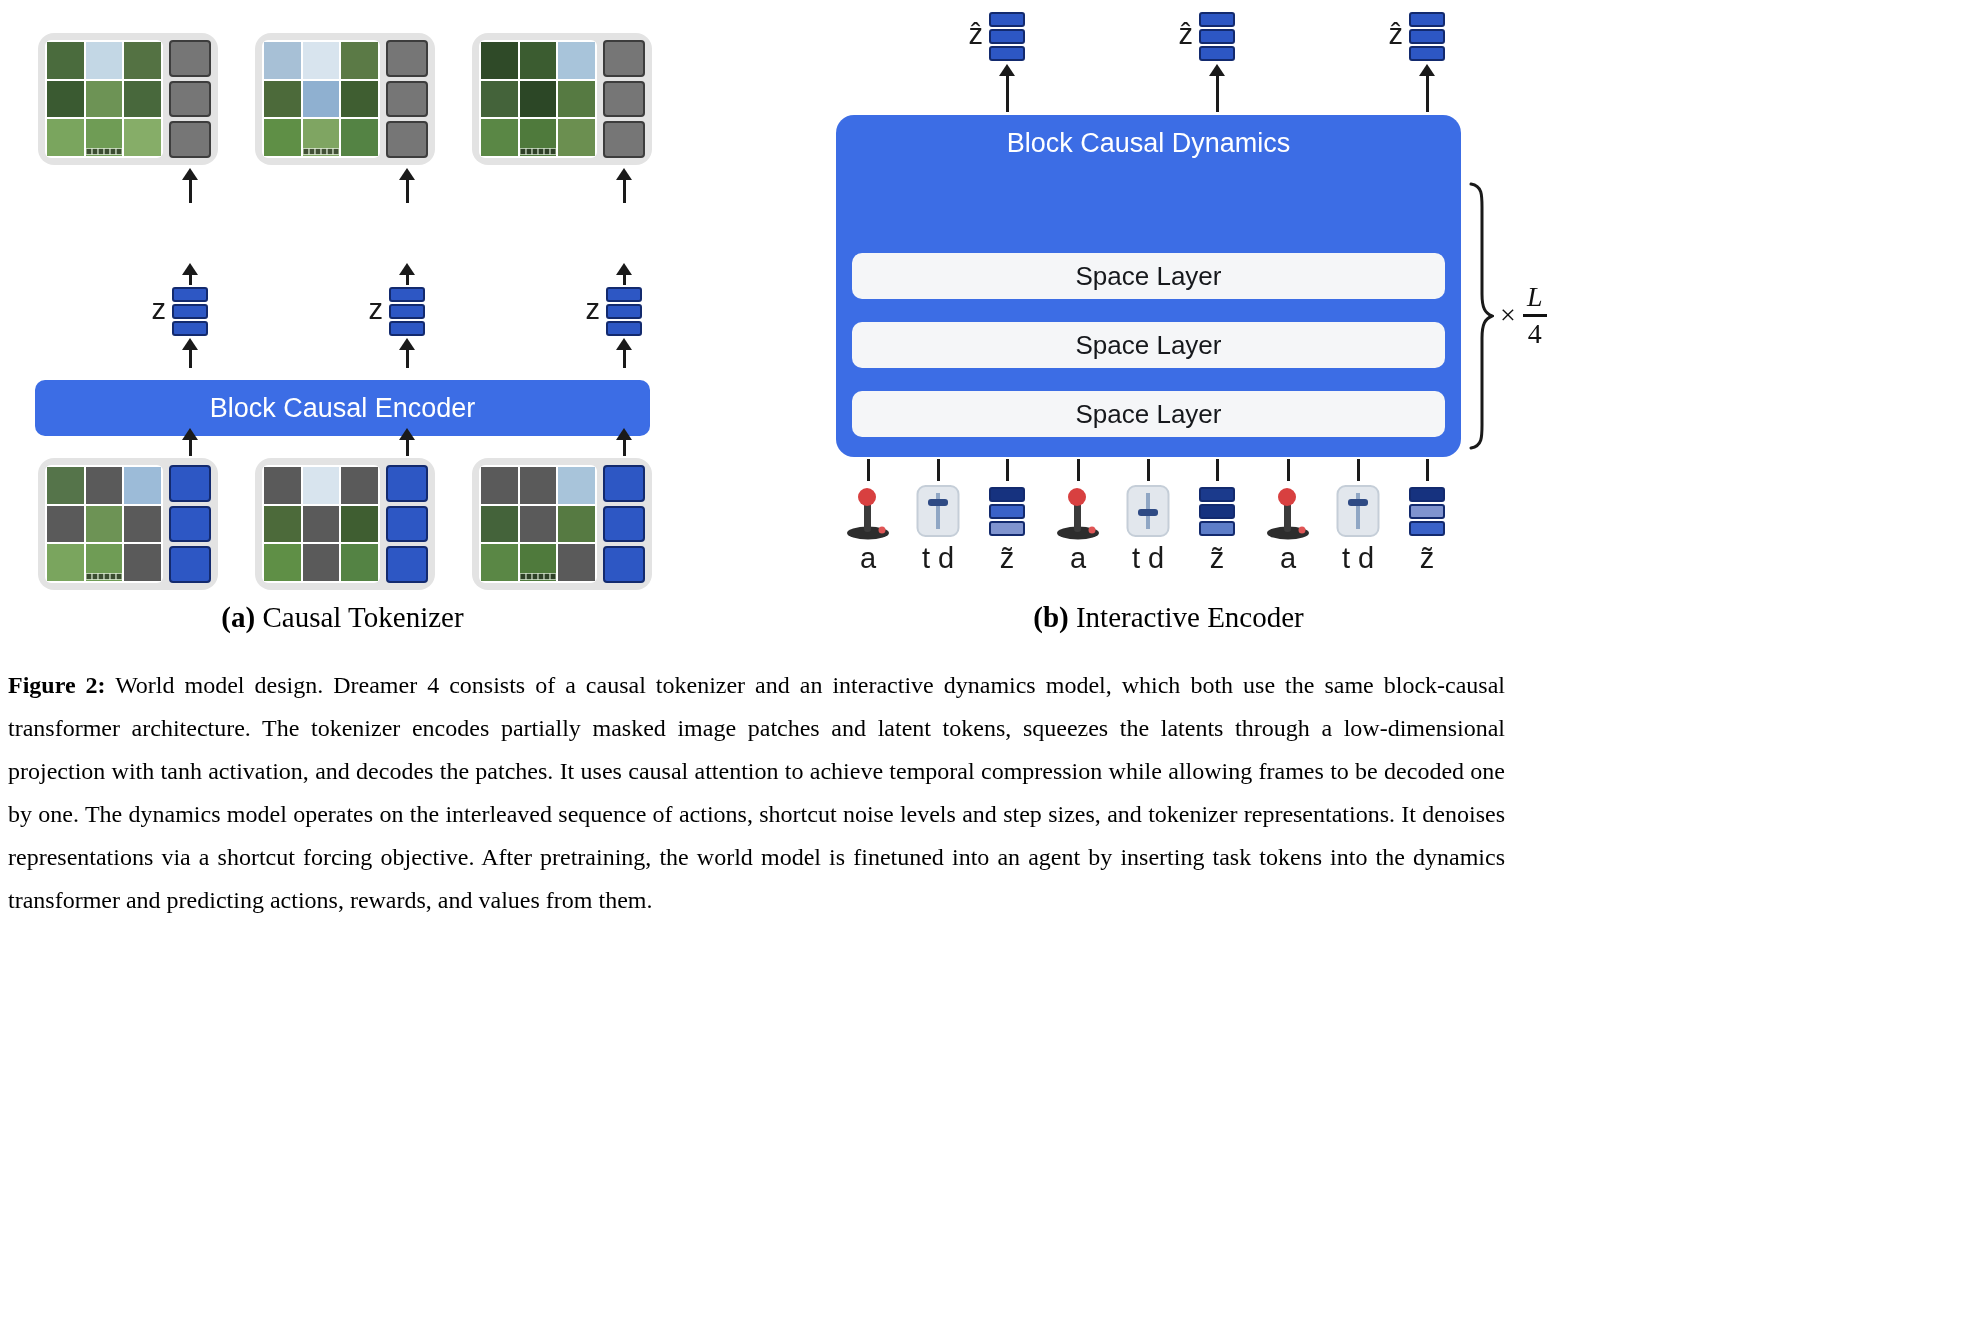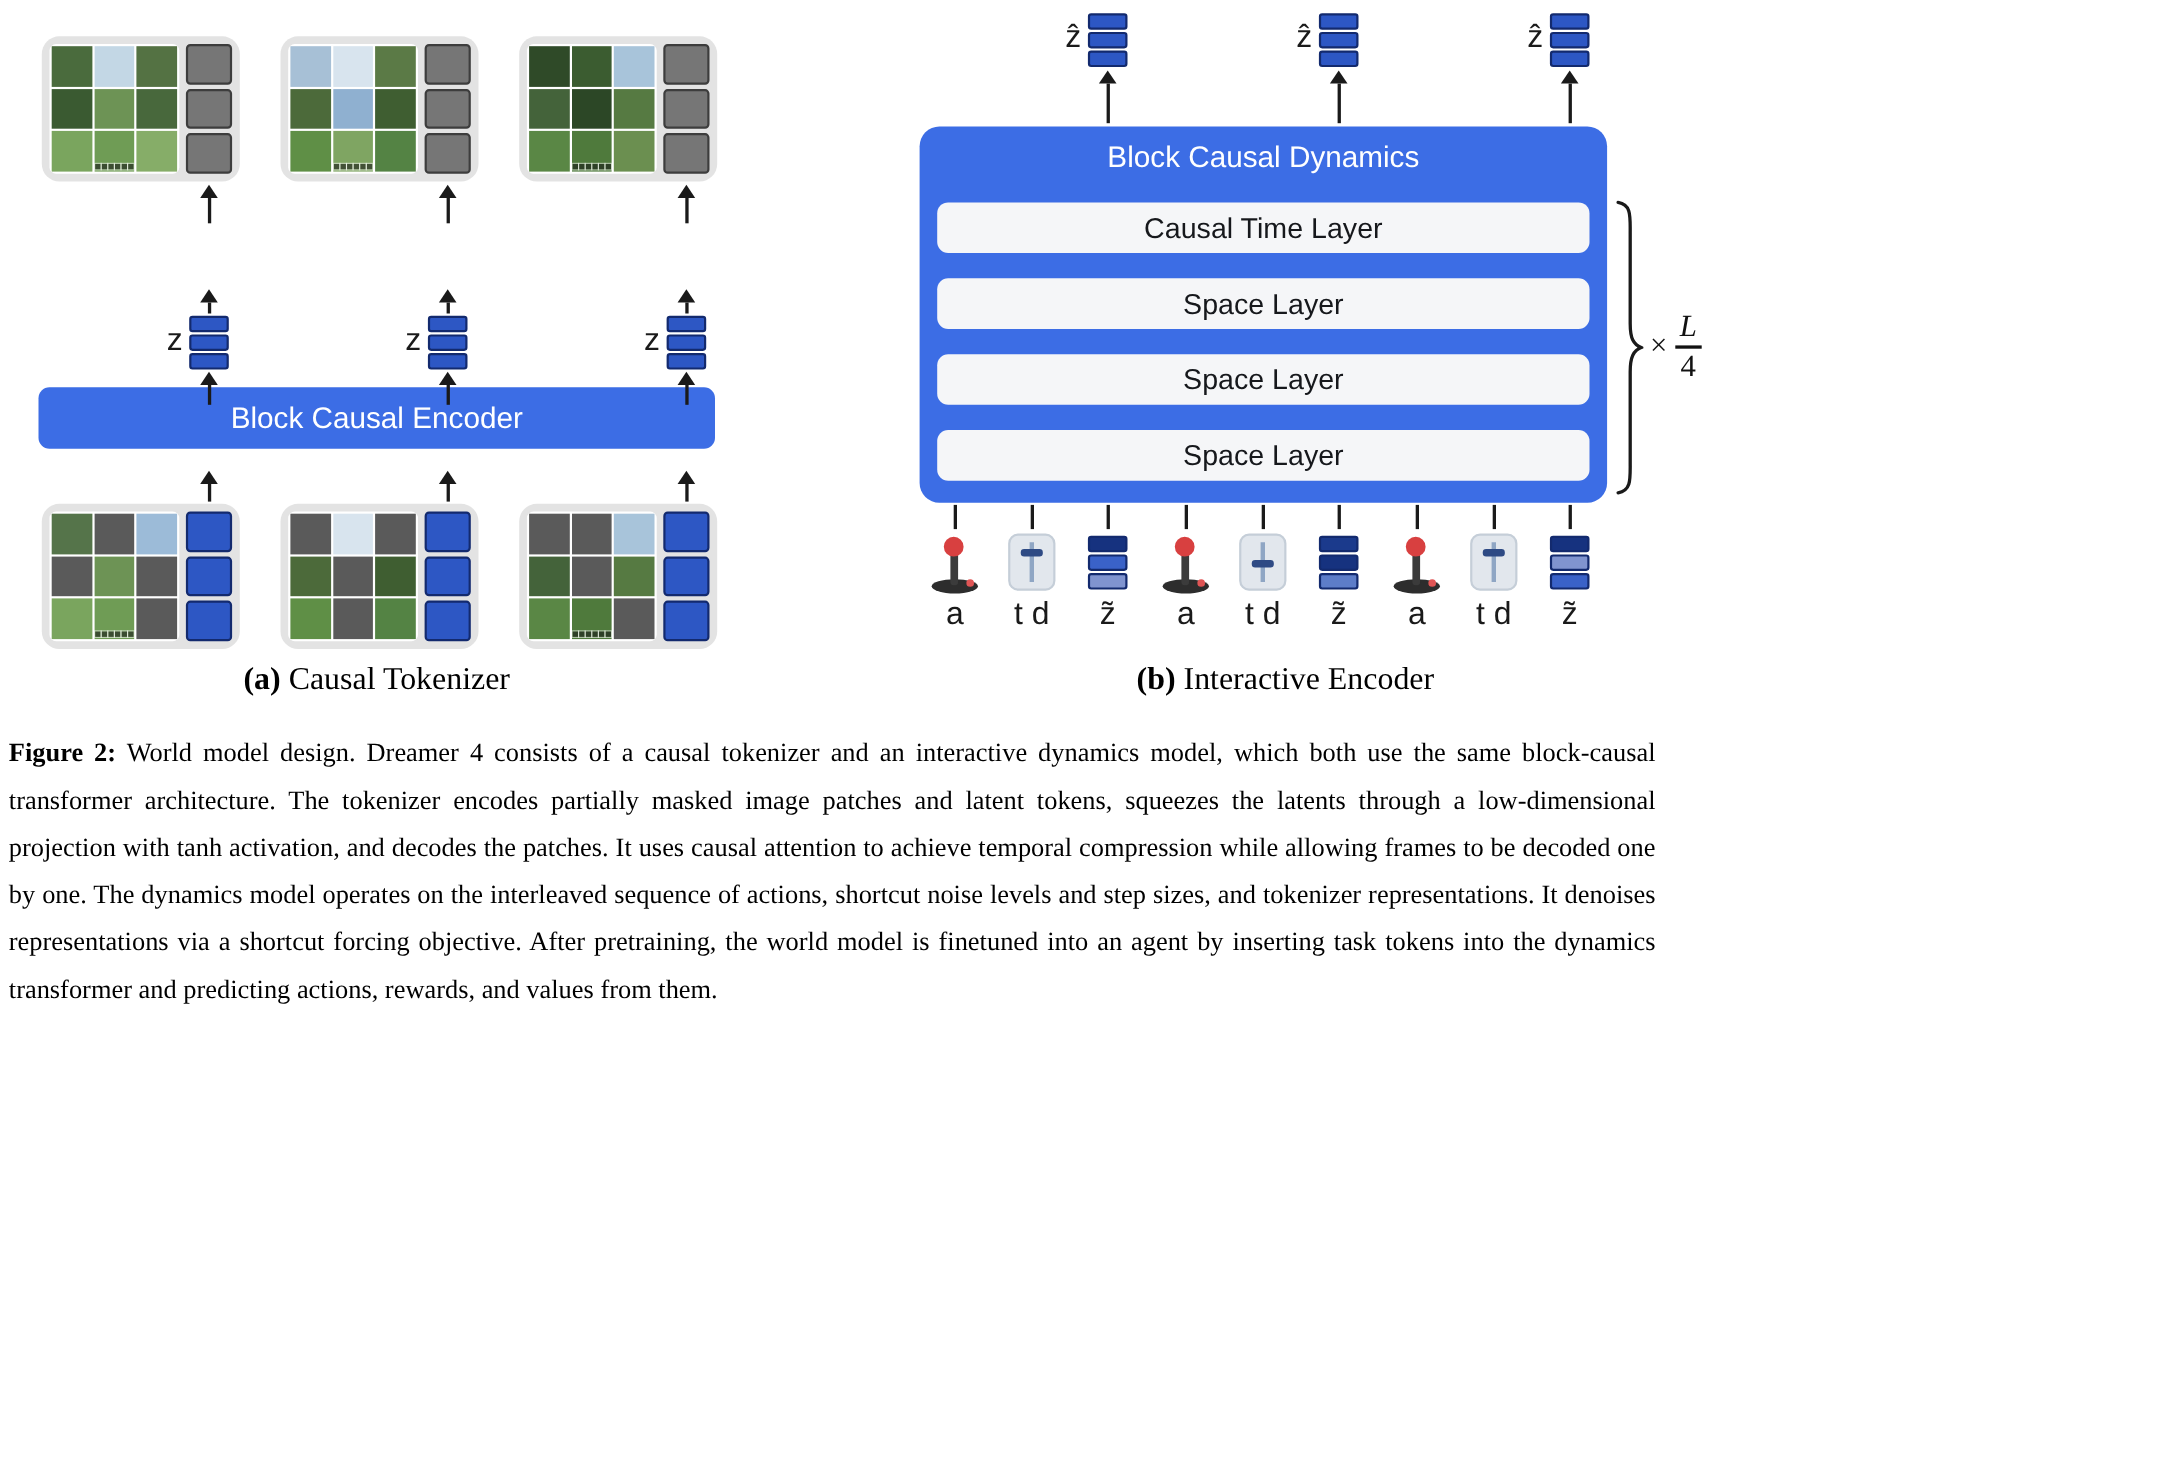--- a/index.html
+++ b/index.html
@@ -55,29 +55,28 @@
           text-align:center;color:#000;}
   .figcap{position:absolute;left:8px;top:664px;width:1497px;
           font-family:"Liberation Serif",serif;font-size:24px;line-height:43px;
           text-align:justify;color:#000;}
 </style>
 </head>
 <body>
 
 <div class="page" id="page">
 
-  <div class="bar" style="left:35px;top:352px;">Block Causal Encoder</div>
+  <div class="bar" style="left:35px;top:380px;">Block Causal Encoder</div>
   <div class="subcap" style="left:35px;top:601px;width:615px;">
     <b>(a)</b>
     <span>Causal Tokenizer</span>
   </div>
 
   <div class="bigbox"></div>
   <div class="boxtitle">Block Causal Dynamics</div>
-  <div class="layer" style="top:184px;">Causal Time Layer</div>
   <div class="layer" style="top:253px;">Space Layer</div>
   <div class="layer" style="top:322px;">Space Layer</div>
   <div class="layer" style="top:391px;">Space Layer</div>
 
   <svg class="brace" style="left:1468px;top:182px;" width="26" height="268" viewBox="0 0 26 268">
     <path d="M3 2 C15 4 14 14 14 30 L14 112 C14 126 17 131 24 134 C17 137 14 142 14 156 L14 238 C14 254 15 264 3 266" fill="none" stroke="#1a1a1a" stroke-width="3" stroke-linecap="round"></path>
   </svg>
   <div class="repeat">
     <span>×</span>
     <span class="frac">

